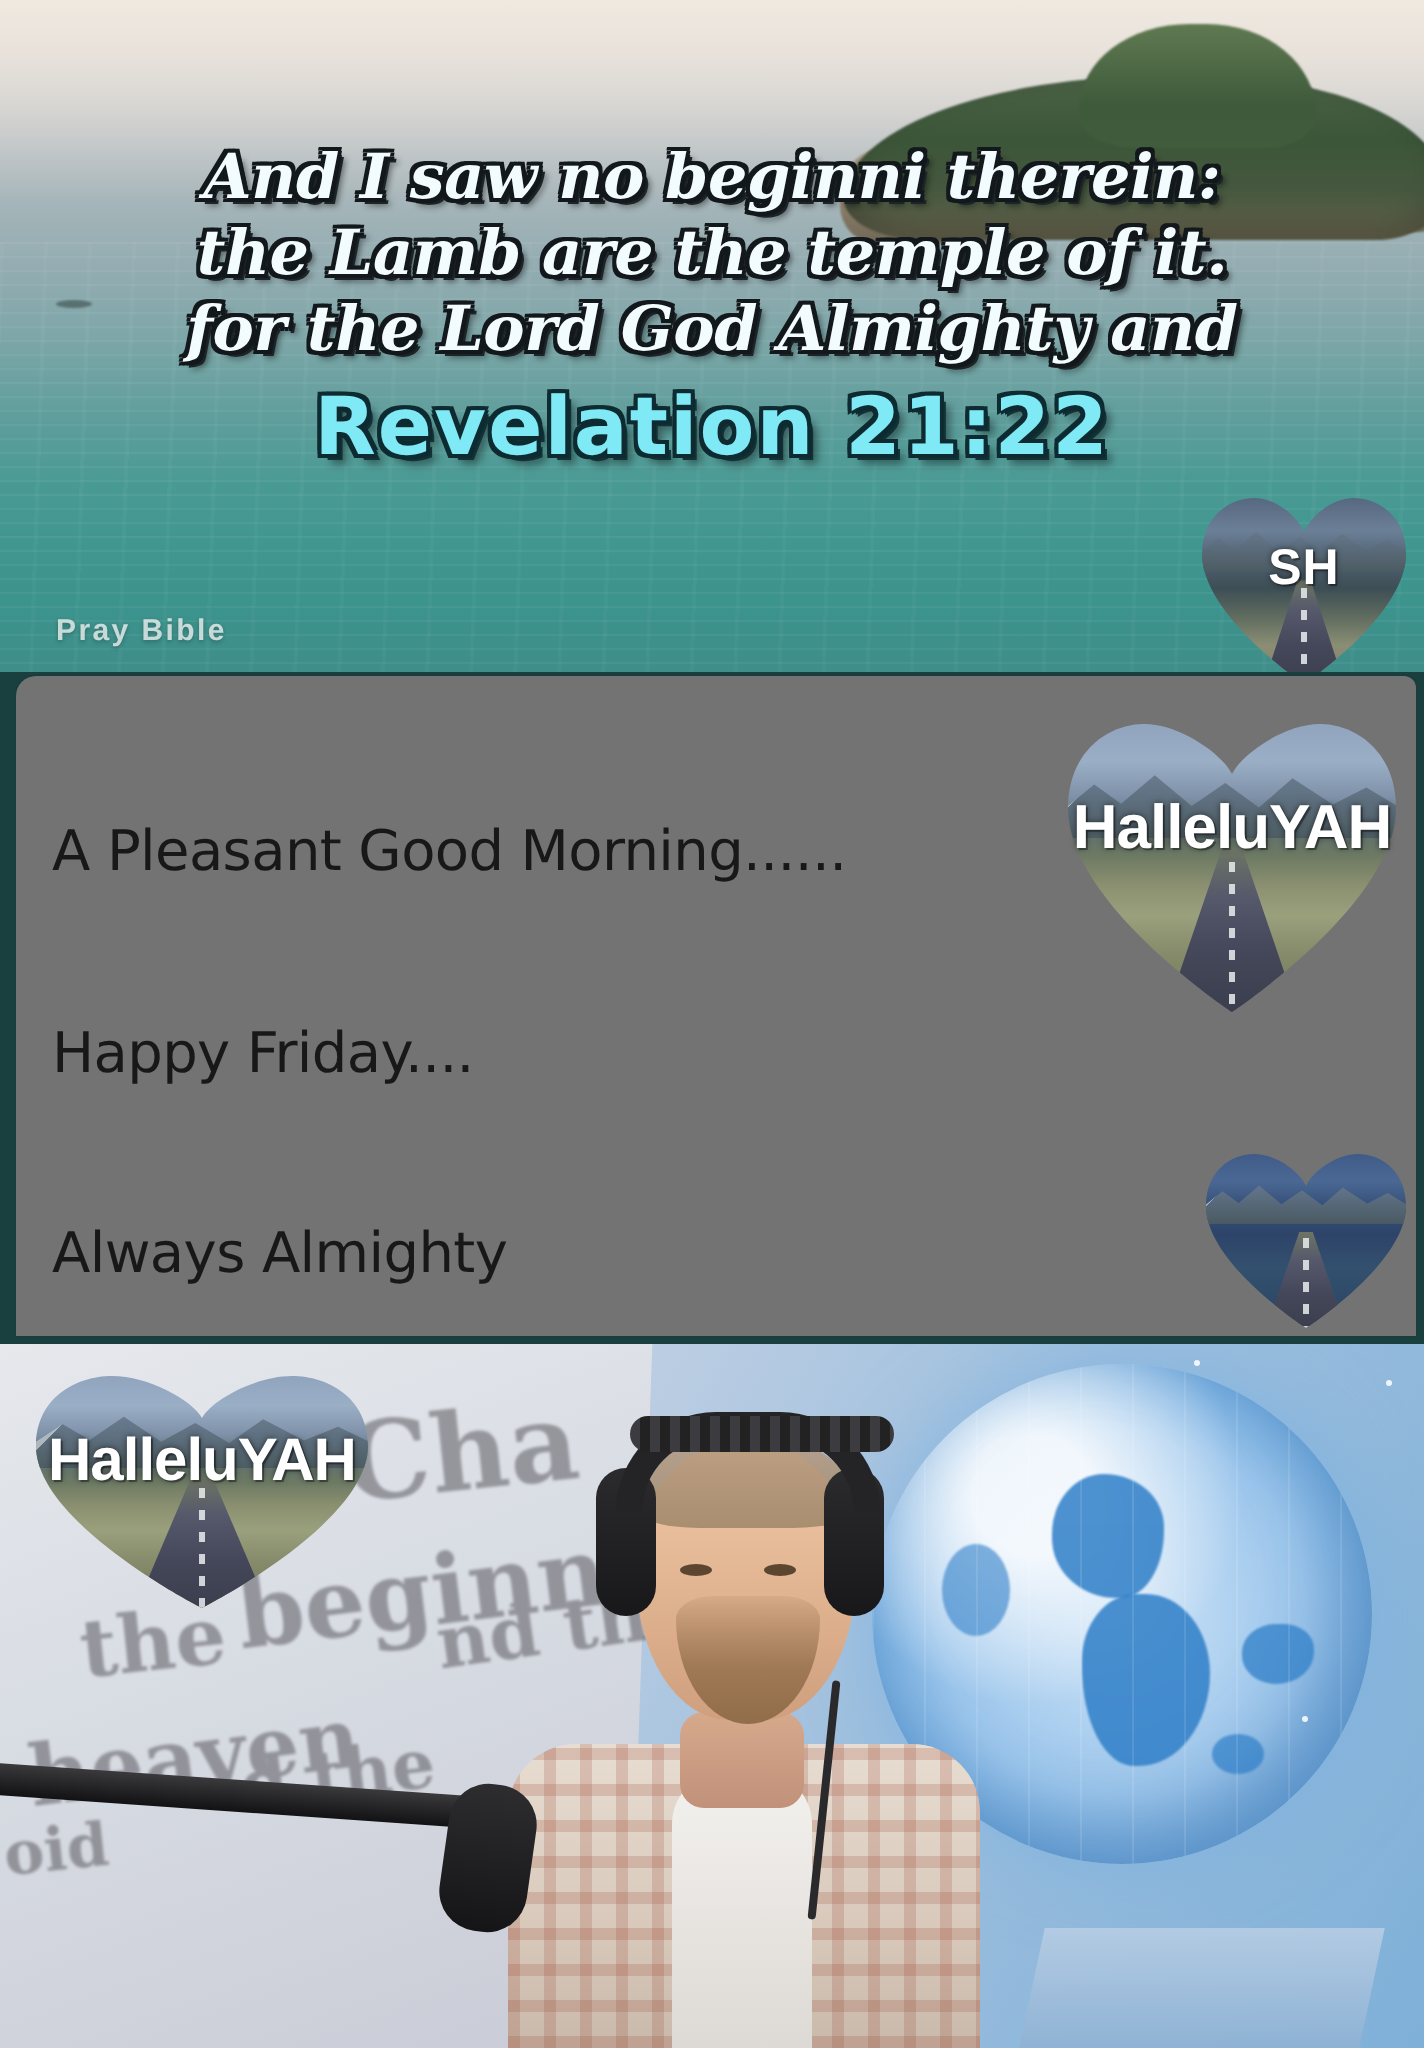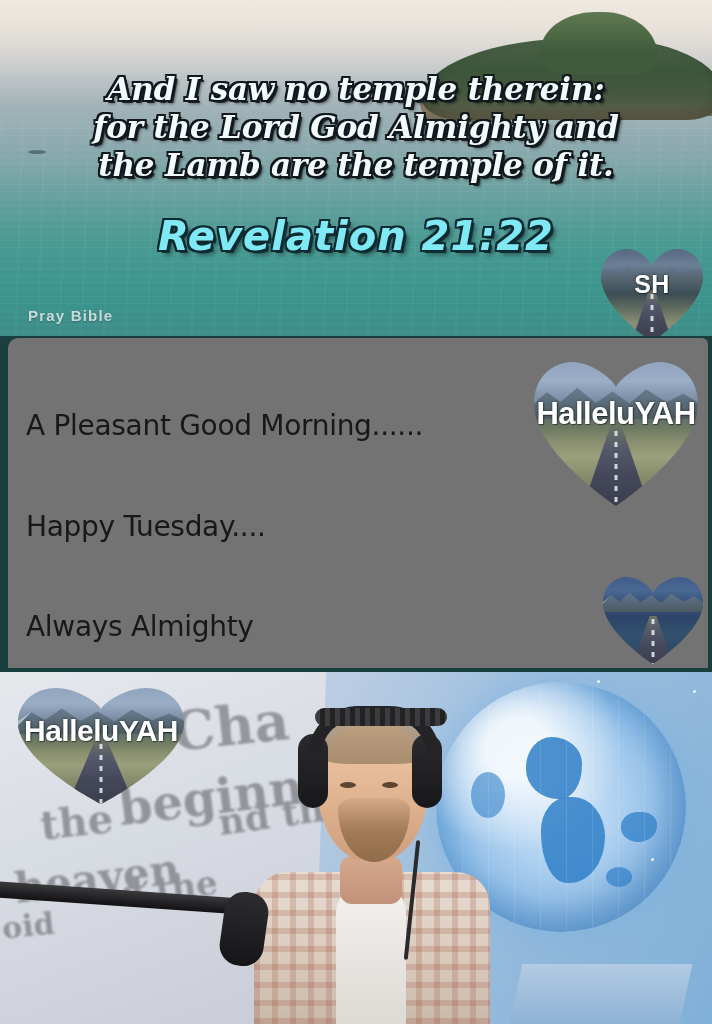--- a/index.html
+++ b/index.html
@@ -115,26 +115,25 @@
     letter-spacing: -0.2px;
     color: #f2fbfd;
     text-shadow:
       -2px 0 0 #12181c, 2px 0 0 #12181c, 0 -2px 0 #12181c, 0 2px 0 #12181c,
       -2px -2px 0 #12181c, 2px -2px 0 #12181c, -2px 2px 0 #12181c, 2px 2px 0 #12181c,
       3px 3px 0 #1d2428, 4px 4px 3px rgba(0,0,0,.45);
     white-space: nowrap;
   }
   .verse-ref {
     font-family: "DejaVu Sans", sans-serif;
-    font-style: italic;
     font-weight: 700;
     font-size: 40px;
     line-height: 52px;
     letter-spacing: 1px;
-    margin-top: 26px;
+    margin-top: 4px;
     color: #7fe9f5;
     text-shadow:
       -2px 0 0 #0d2b30, 2px 0 0 #0d2b30, 0 -2px 0 #0d2b30, 0 2px 0 #0d2b30,
       -2px -2px 0 #0d2b30, 2px -2px 0 #0d2b30, -2px 2px 0 #0d2b30, 2px 2px 0 #0d2b30,
       3px 3px 0 #123238, 5px 5px 4px rgba(0,0,0,.4);
     white-space: nowrap;
   }
   .light-bible {
     position: absolute;
     left: 28px; bottom: 12px;
@@ -428,43 +427,43 @@
     <div class="island">
       <div class="farland"></div>
       <div class="cliffL"></div>
       <div class="cliffR"></div>
       <div class="mass"></div>
       <div class="peak"></div>
     </div>
     <div class="boat"></div>
 
     <div class="verse-block">
-      <div class="verse-line">And I saw no temple therein:</div>
+      <div class="verse-line">And I saw no beginni therein:</div>
+      <div class="verse-line">the Lamb are the temple of it.</div>
       <div class="verse-line">for the Lord God Almighty and</div>
-      <div class="verse-line">the Lamb are the temple of it.</div>
       <div class="verse-ref">Revelation  21:22</div>
     </div>
 
     <div class="light-bible">Pray Bible</div>
 
     <div class="heart wm-sh">
       <div class="hshape">
         <div class="mts"></div>
         <div class="road"></div>
         <div class="roadline"></div>
       </div>
       <div class="label">SH</div>
     </div>
   </div>
 
   <div class="panel-message">
     <div class="msg-card">
       <div class="msg-text">
         <span class="msg-line">A Pleasant Good Morning......</span>
-        <span class="msg-line">Happy Tuesday....</span>
+        <span class="msg-line">Happy Friday....</span>
         <span class="msg-line">Always Almighty</span>
         
         
         
         
         
         
         
       </div>
 

